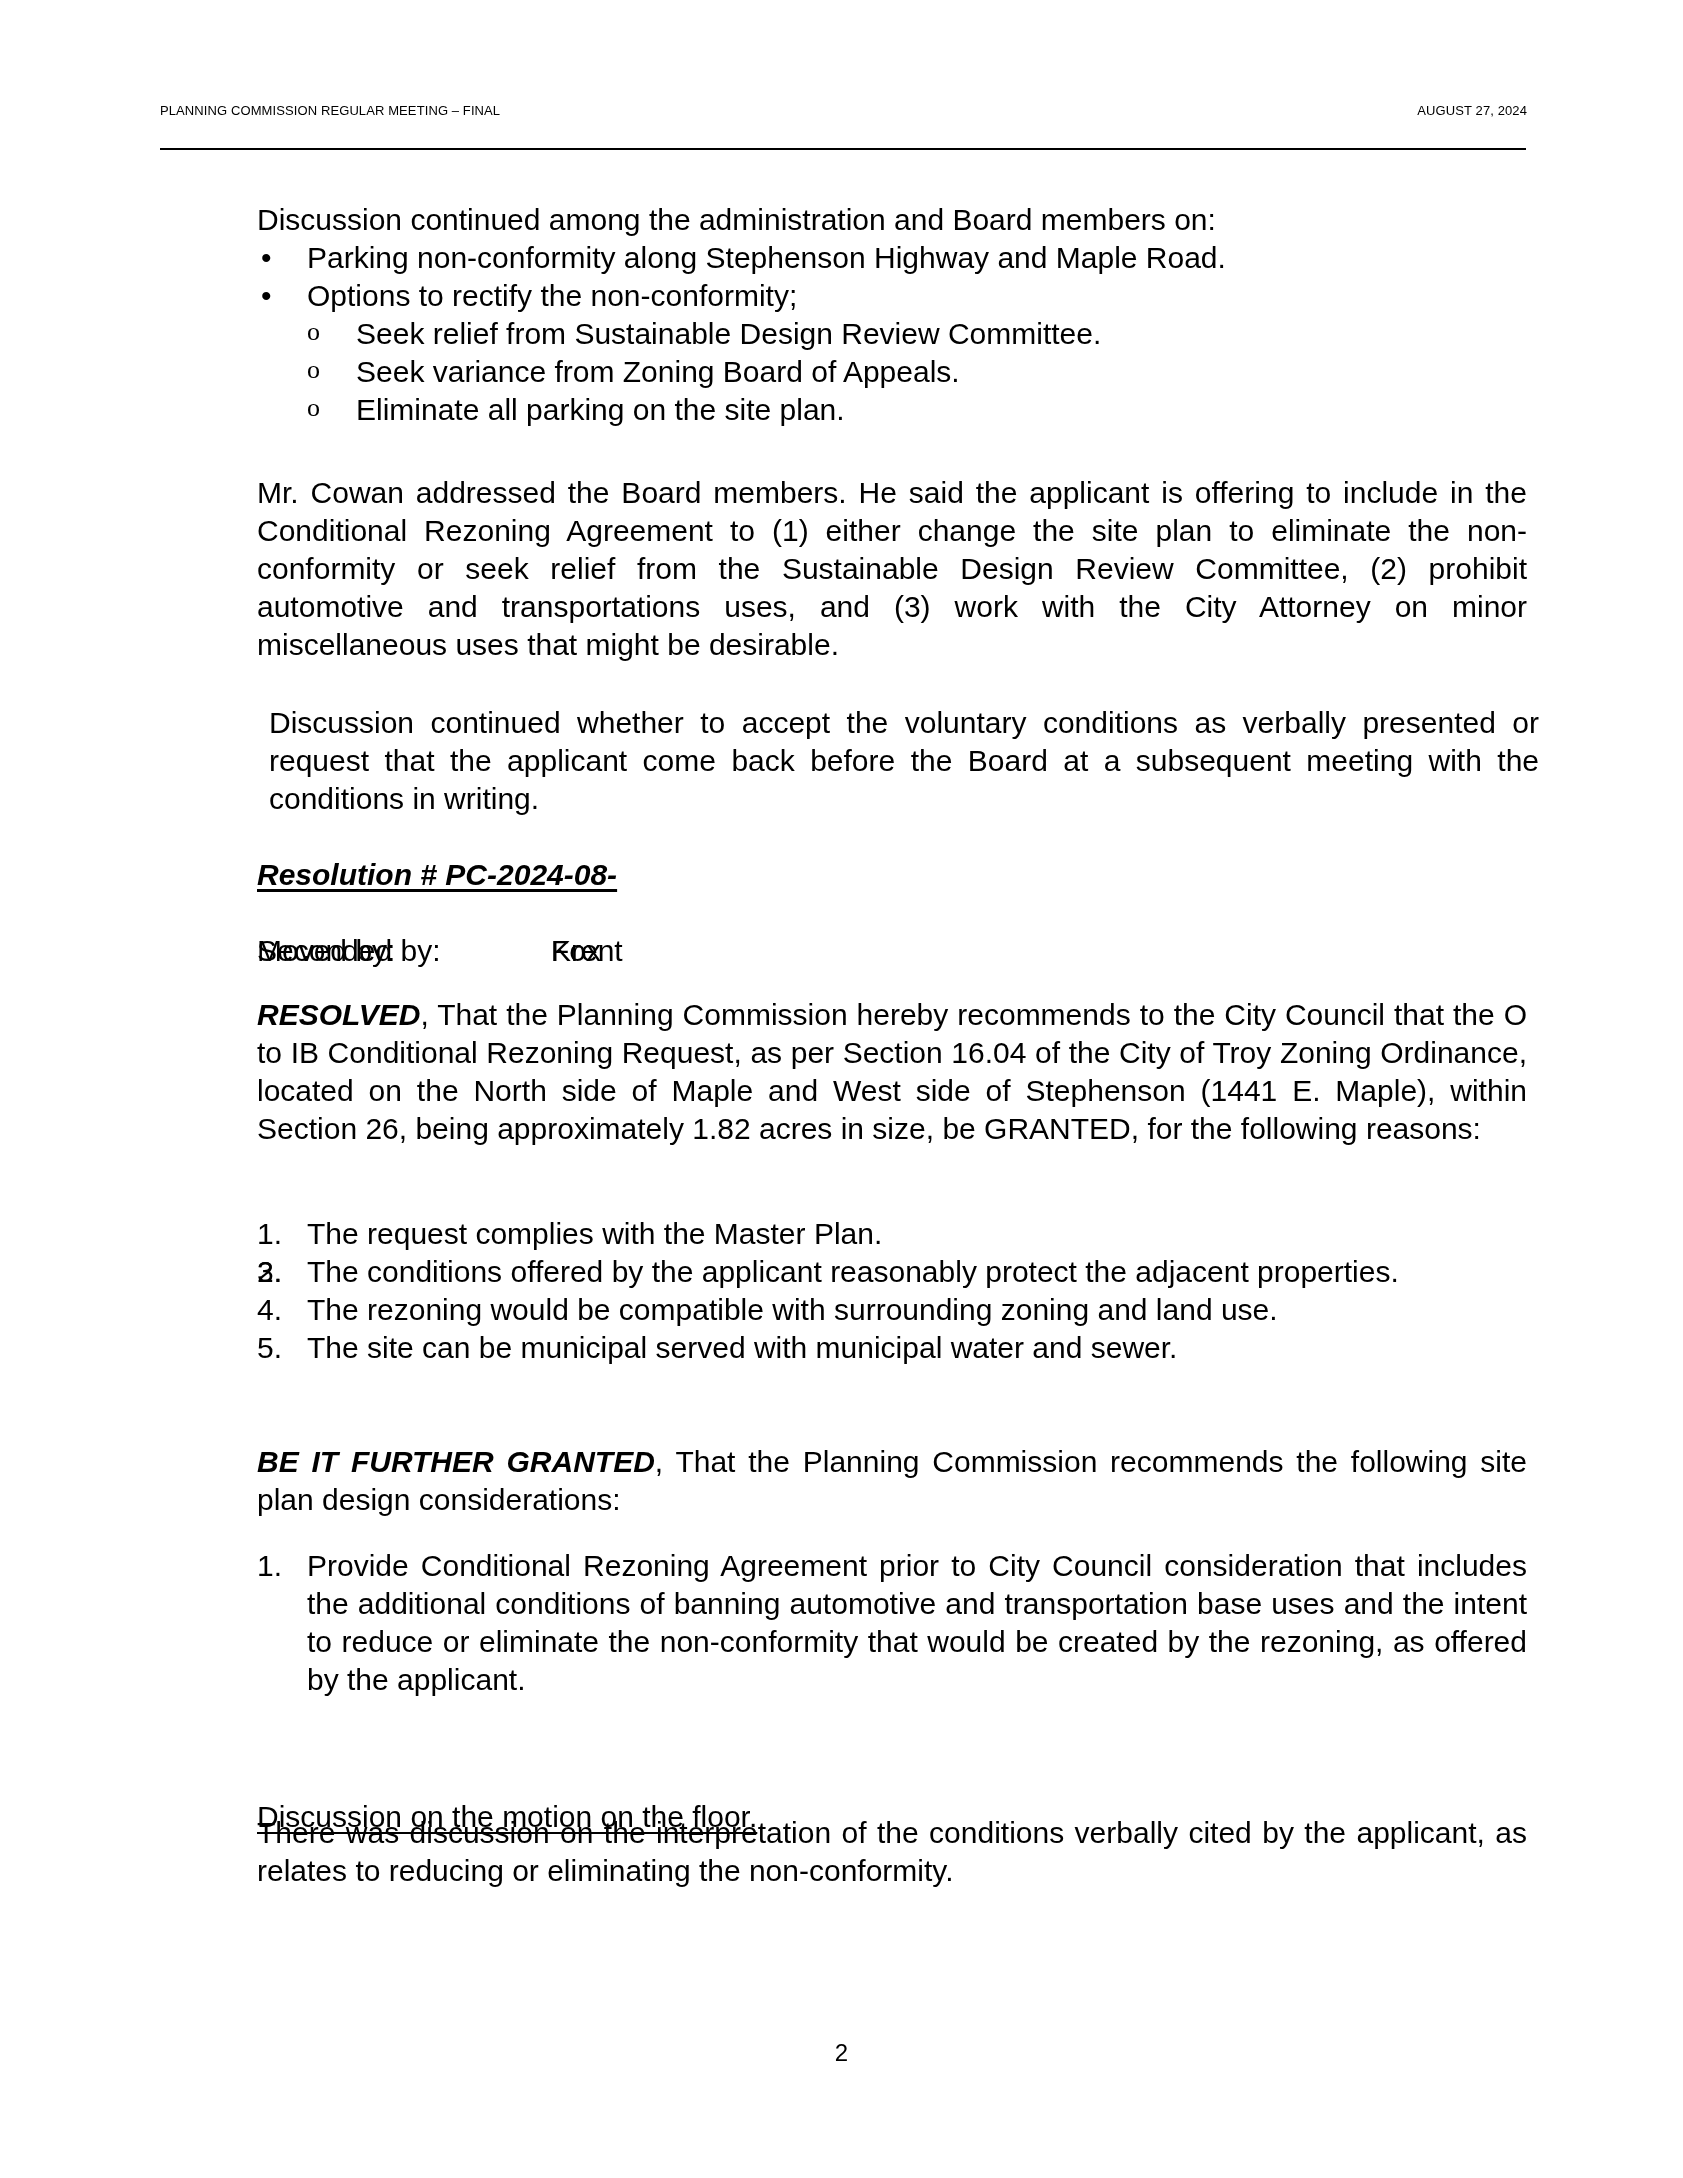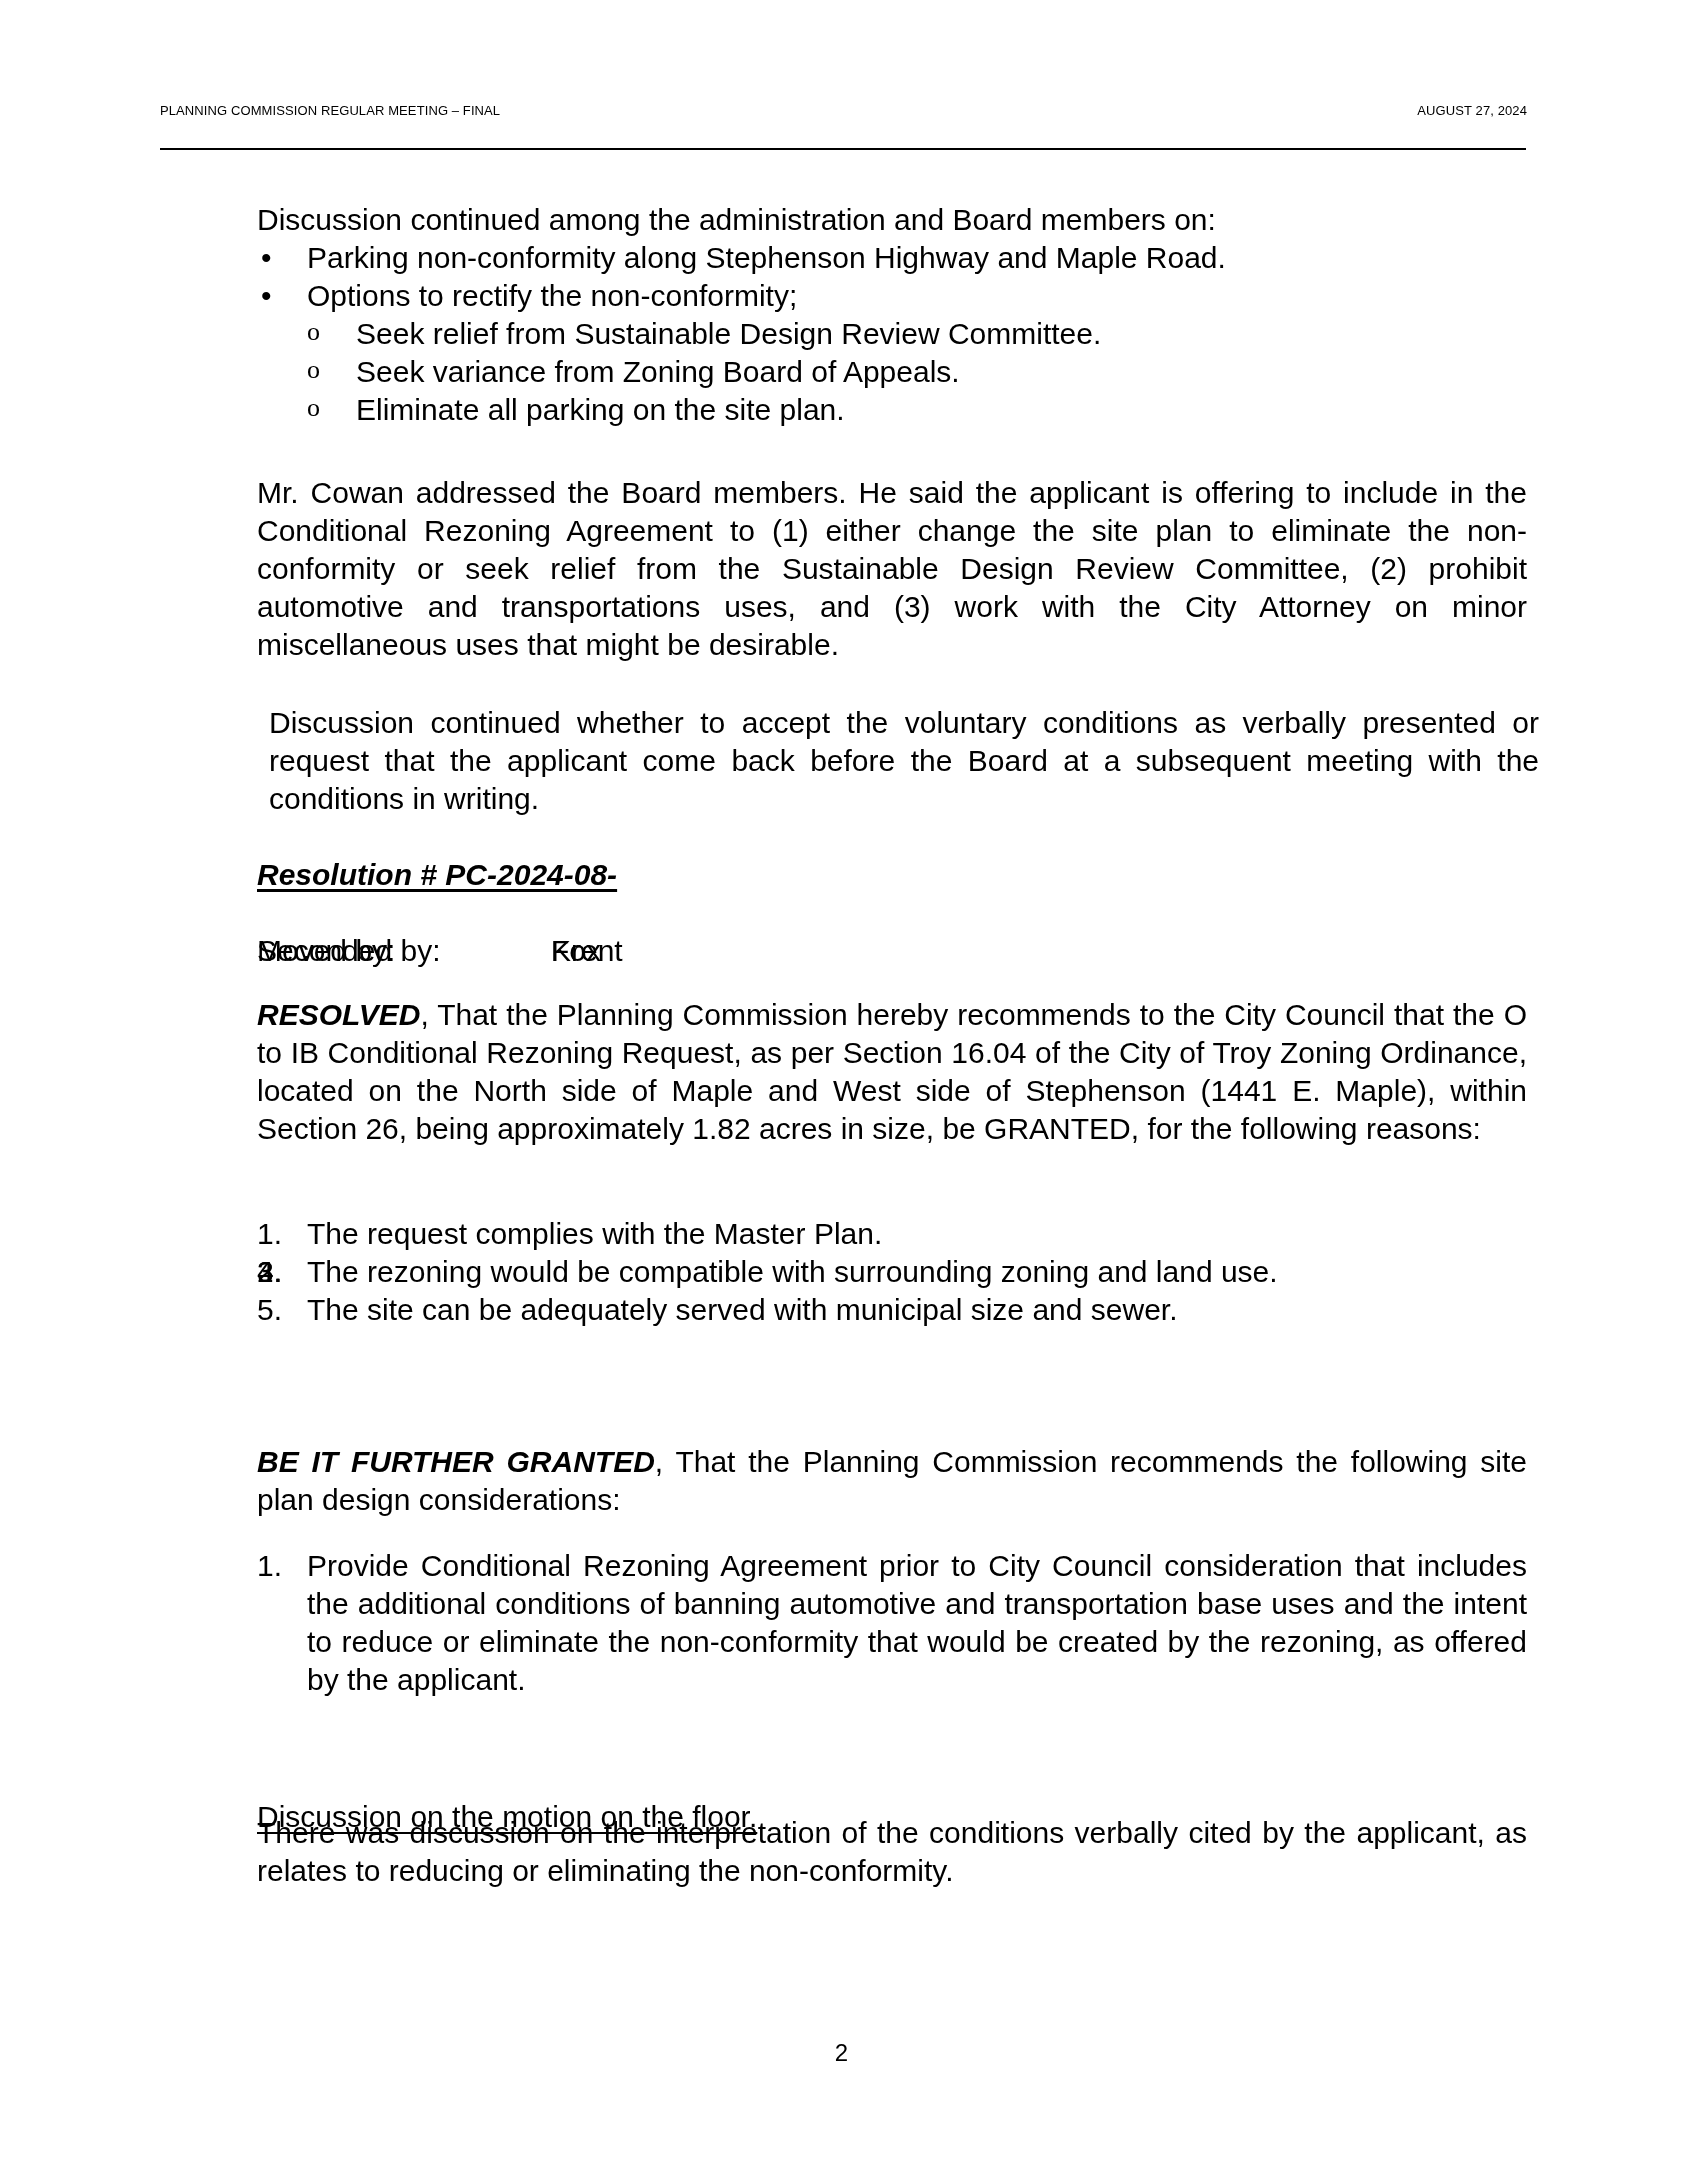--- a/index.html
+++ b/index.html
@@ -75,23 +75,23 @@
   <div class="kv" style="top:932px;">
     <span>Seconded by:</span>
     <span class="v">Krent</span>
   </div>
 
   <div class="p" style="top:996px;"><span class="bi">RESOLVED</span><span>, That the Planning Commission hereby recommends to the City Council that the O to IB Conditional Rezoning Request, as per Section 16.04 of the City of Troy Zoning Ordinance, located on the North side of Maple and West side of Stephenson (1441 E. Maple), within Section 26, being approximately 1.82 acres in size, be GRANTED, for the following reasons:</span></div>
 
   <div class="olist" style="top:1215px;">
     <div class="ol"><span class="num">1.</span><span>The request complies with the Master Plan.</span></div>
     <div class="ol"><span class="num">2.</span></div>
-    <div class="ol"><span class="num">3.</span></div>
+    <div class="ol"><span class="num">3.</span><span>The conditions offered by the applicant reasonably protect the adjacent properties.</span></div>
     <div class="ol"><span class="num">4.</span><span>The rezoning would be compatible with surrounding zoning and land use.</span></div>
-    <div class="ol"><span class="num">5.</span><span>The site can be adequately served with municipal size and sewer.</span></div>
+    <div class="ol"><span class="num">5.</span><span>The site can be municipal served with municipal water and sewer.</span></div>
   </div>
 
   <div class="p" style="top:1443px;"><span class="bi">BE IT FURTHER GRANTED</span><span>, That the Planning Commission recommends the following site plan design considerations:</span></div>
 
   <div class="olist" style="top:1547px;">
     <div class="ol just"><span class="num">1.</span><span>Provide Conditional Rezoning Agreement prior to City Council consideration that includes the additional conditions of banning automotive and transportation base uses and the intent to reduce or eliminate the non-conformity that would be created by the rezoning, as offered by the applicant.</span></div>
   </div>
 
   <div class="ul" style="top:1798px;">Discussion on the motion on the floor.</div>
 

